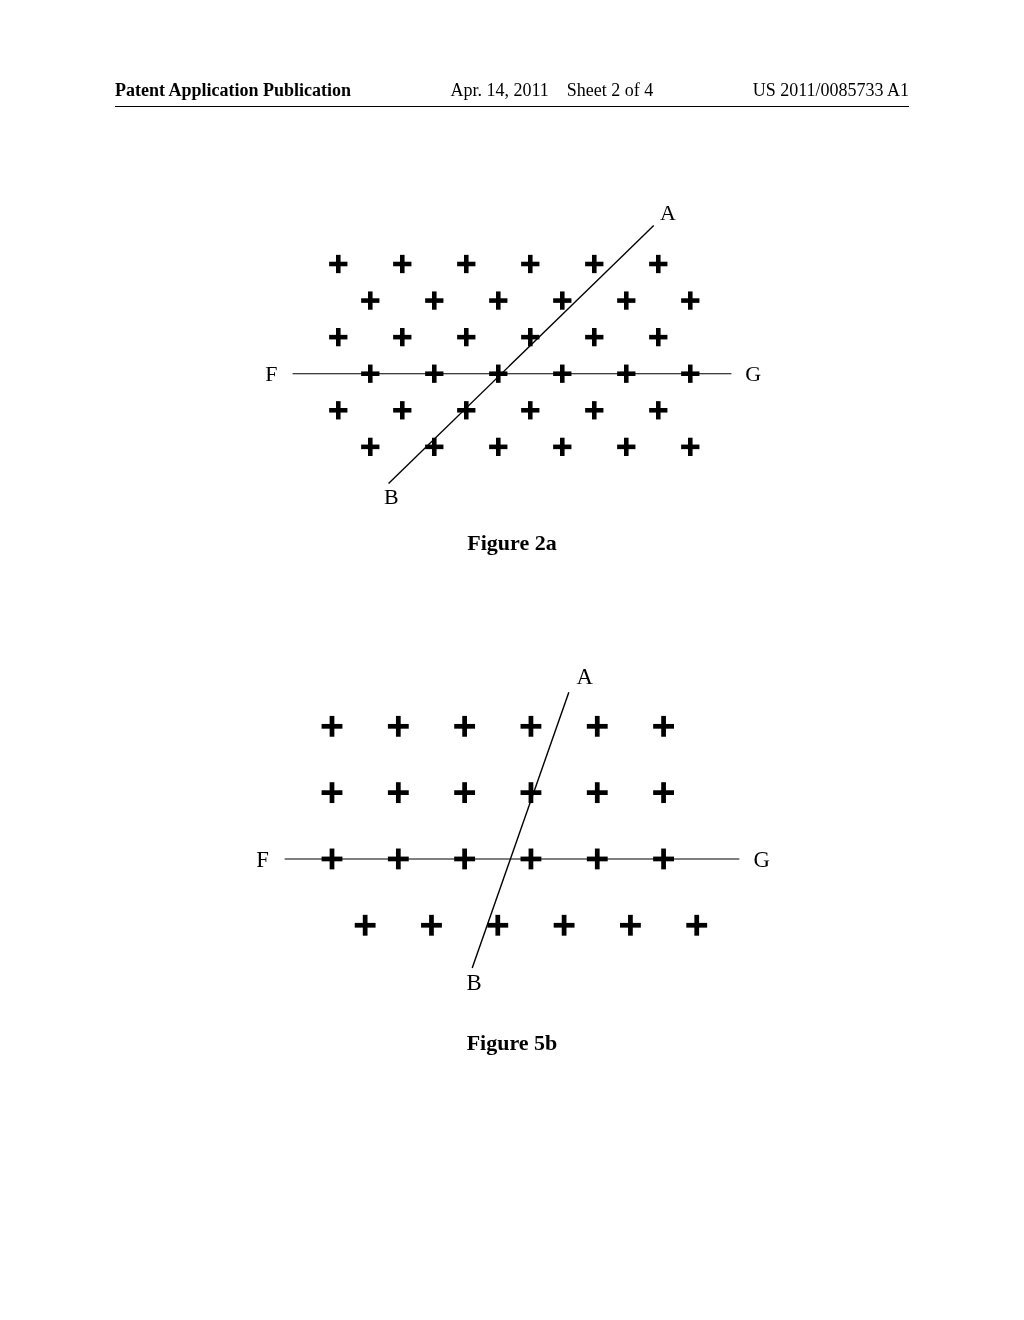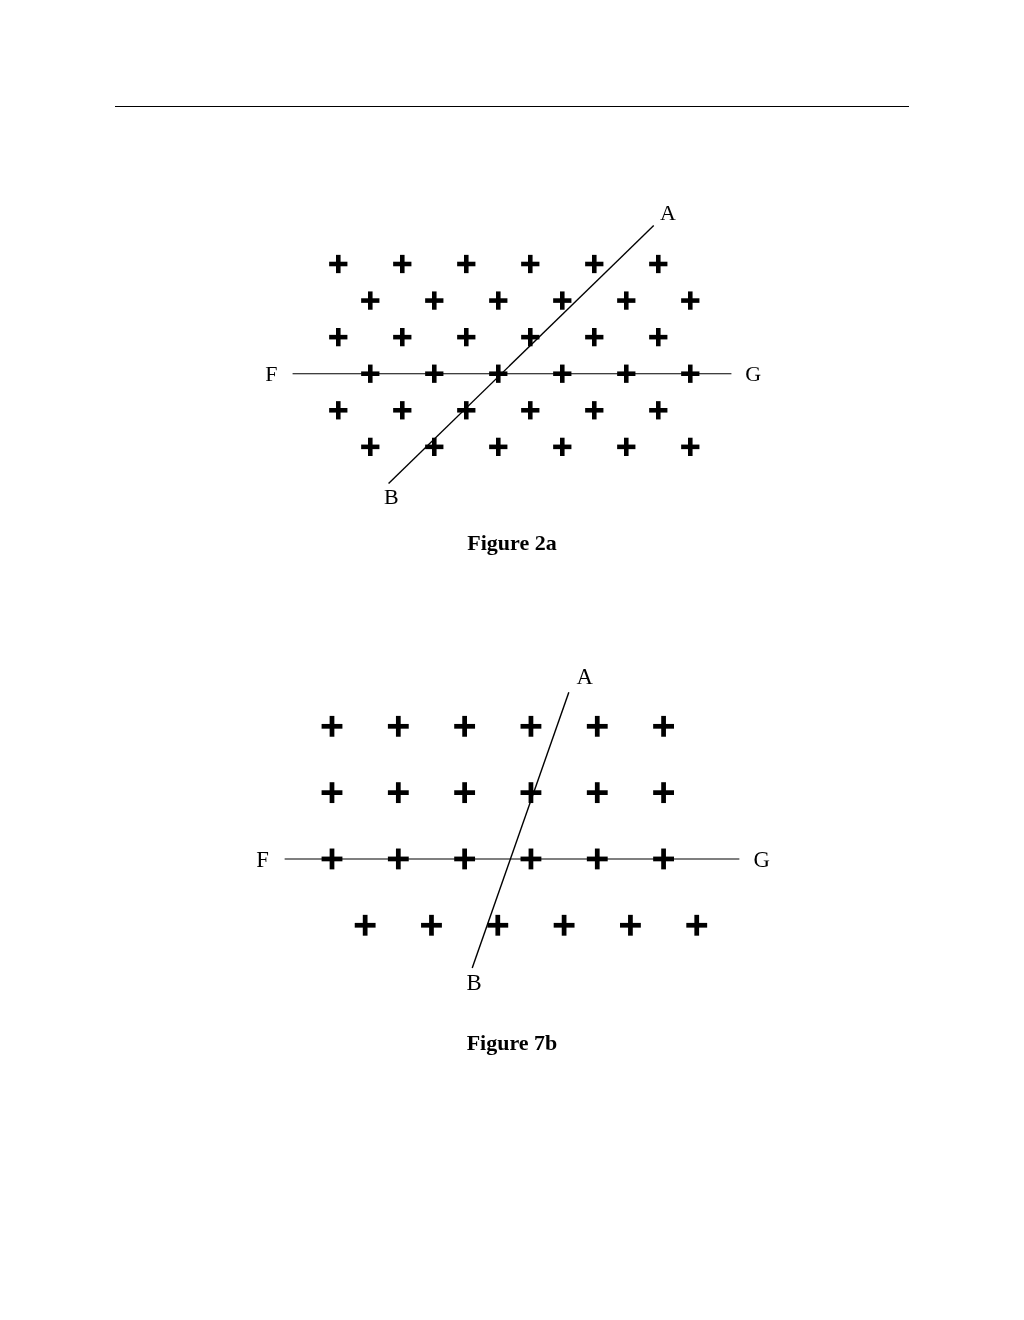--- a/index.html
+++ b/index.html
@@ -54,20 +54,29 @@
     font-weight: bold;
     font-size: 22px;
     margin-top: 10px;
   }
 </style>
 </head>
 <body>
 
 <div class="page">
 
+  <div class="header">
+    <span class="pubtype">Patent Application Publication</span>
+    <span class="center">
+      <span>Apr. 14, 2011</span>
+      &nbsp;&nbsp;
+      <span>Sheet 2 of 4</span>
+    </span>
+    <span class="pubnum">US 2011/0085733 A1</span>
+  </div>
   <div class="underline"></div>
 
   <div class="fig-holder fa">
     <svg id="svgA" width="600" height="320" viewBox="-10 -40 620 350">
         <line x1="60" y1="150" x2="540" y2="150" stroke="#000" stroke-width="1.2"></line>
         <line x1="455" y1="-12" x2="165" y2="270" stroke="#000" stroke-width="1.5"></line>
         <g>
           <line x1="100" y1="30" x2="120" y2="30" stroke="#000" stroke-width="5"></line>
           <line x1="110" y1="20" x2="110" y2="40" stroke="#000" stroke-width="5"></line>
         </g>
@@ -317,16 +326,16 @@
         </g>
         <g>
           <line x1="484" y1="240" x2="506" y2="240" stroke="#000" stroke-width="5"></line>
           <line x1="495" y1="229" x2="495" y2="251" stroke="#000" stroke-width="5"></line>
         </g>
         <text x="368" y="-15" font-family="Times New Roman, serif" font-size="24">A</text>
         <text x="252" y="308" font-family="Times New Roman, serif" font-size="24">B</text>
         <text x="30" y="178" font-family="Times New Roman, serif" font-size="24">F</text>
         <text x="555" y="178" font-family="Times New Roman, serif" font-size="24">G</text>
       </svg>
-    <div class="caption">Figure 7b</div>
+    <div class="caption">Figure 5b</div>
   </div>
 
 </div>
 
 </body></html>

